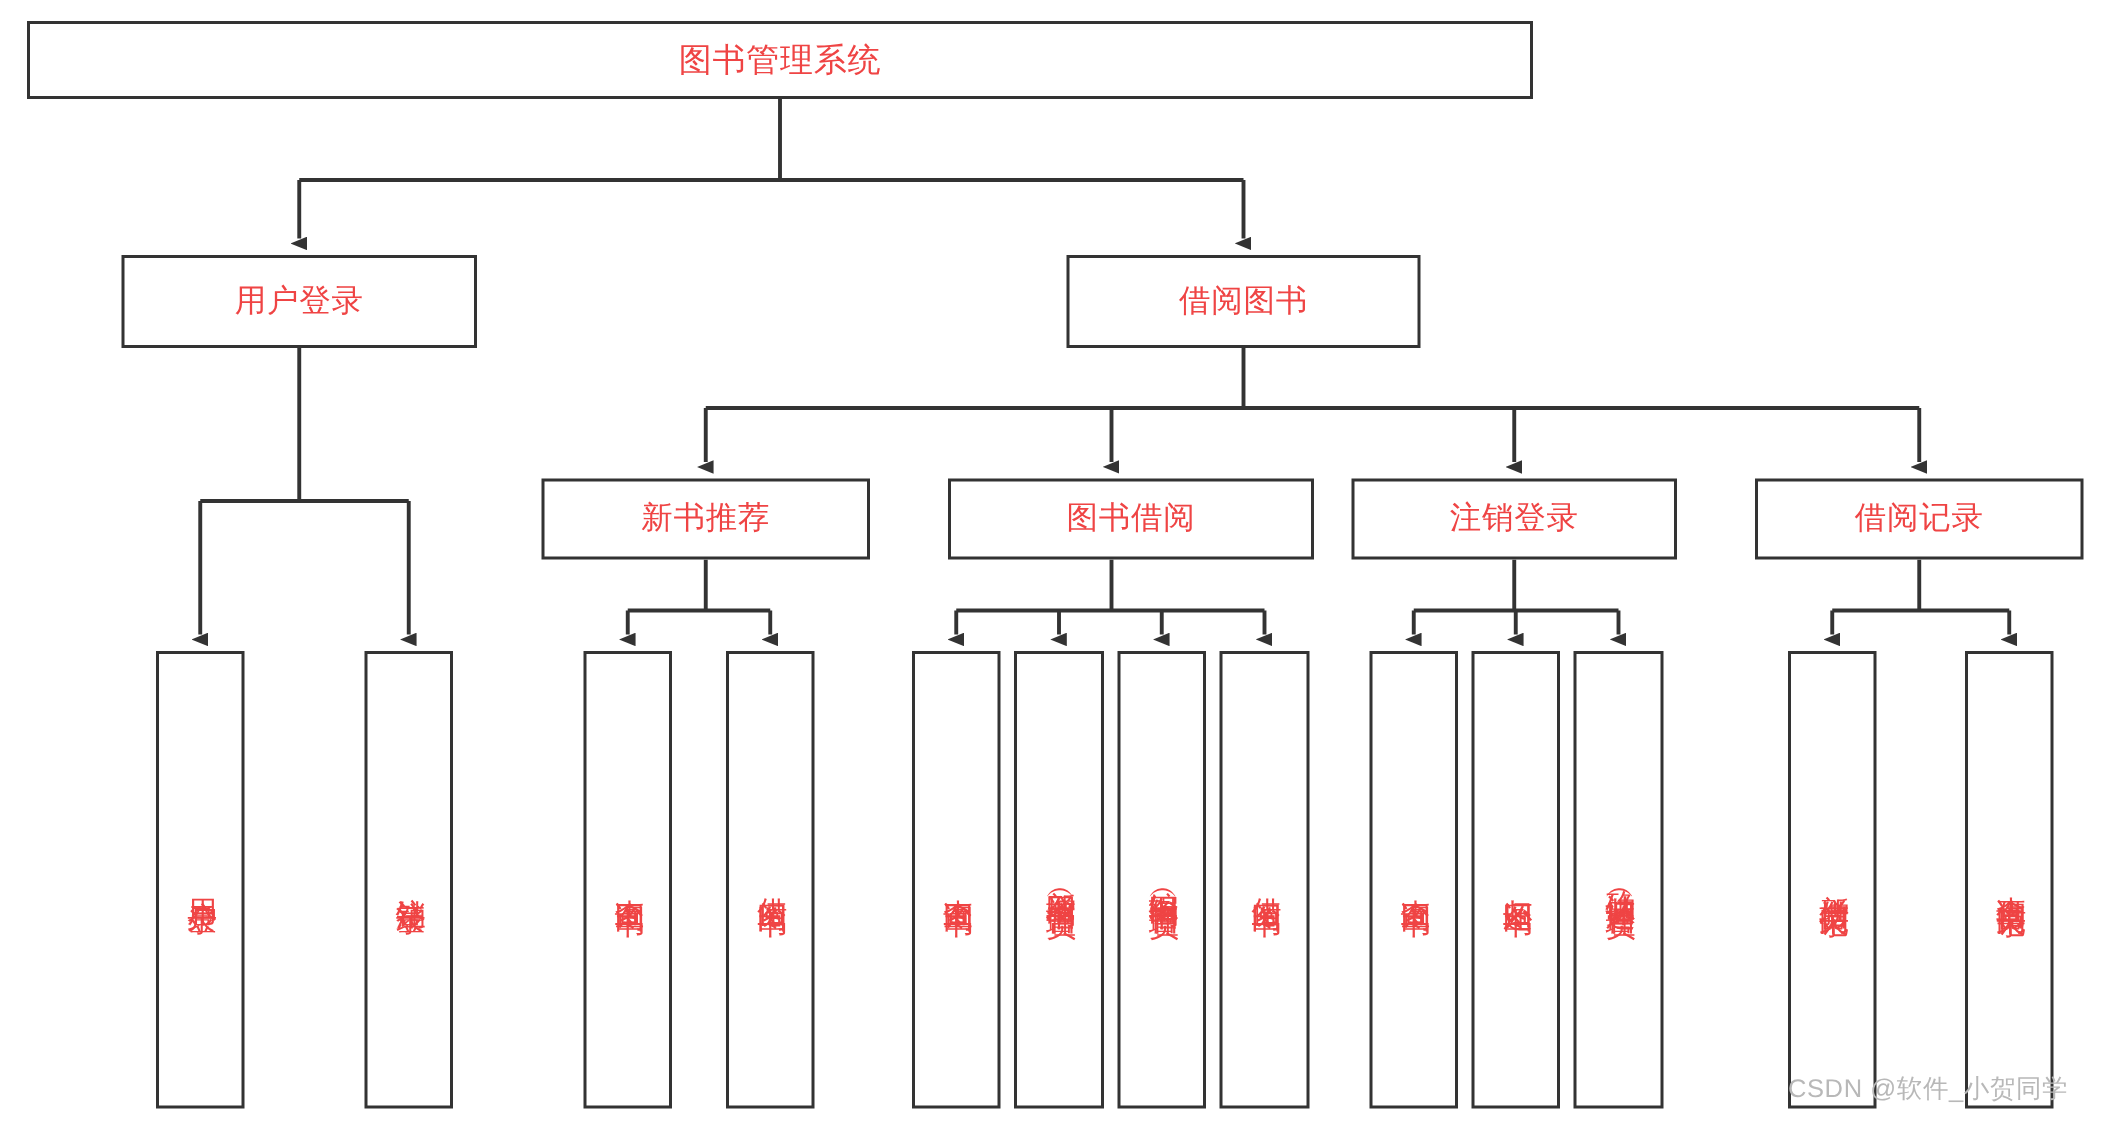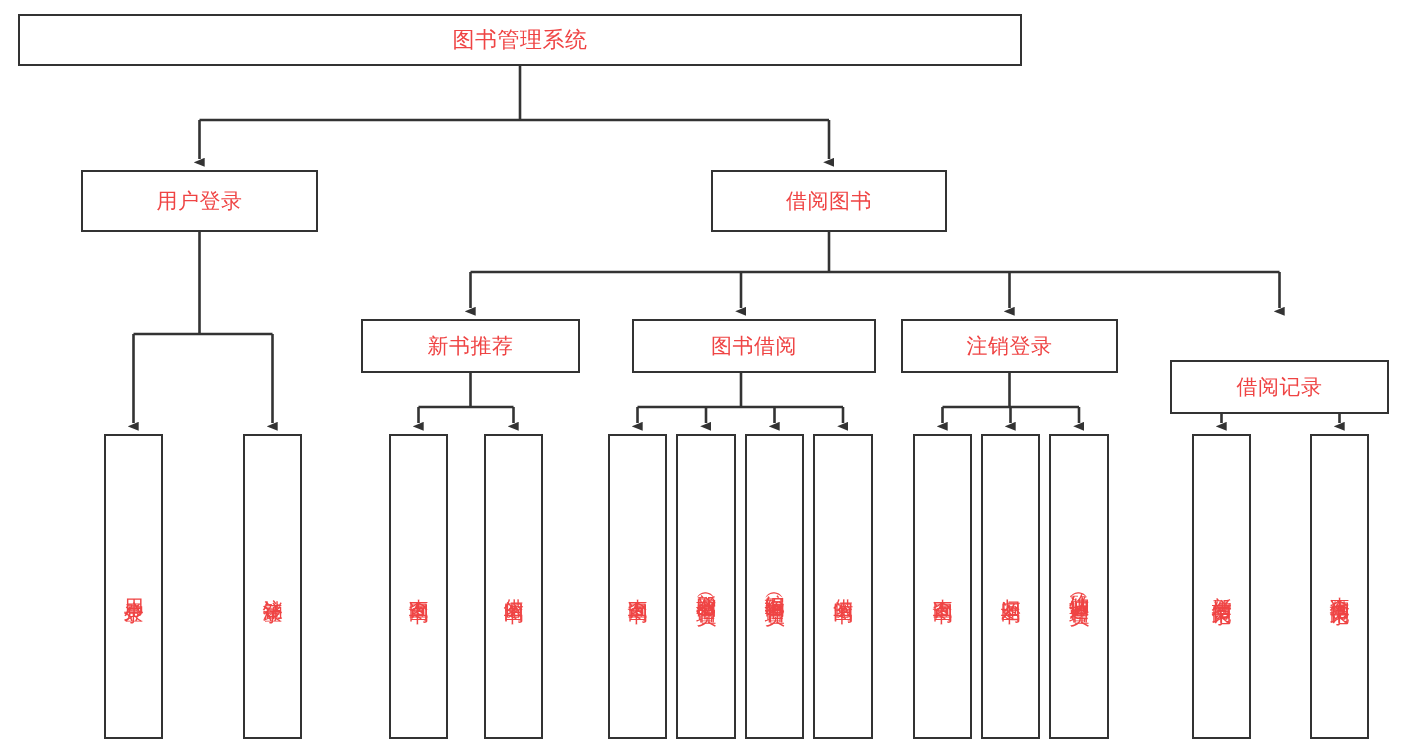--- a/index.html
+++ b/index.html
@@ -119,21 +119,21 @@
       </div>
       <div class="node" style="left: 361px; top: 319px; width: 219px; height: 54px;">
         <span class="node-label">新书推荐</span>
       </div>
       <div class="node" style="left: 632px; top: 319px; width: 244px; height: 54px;">
         <span class="node-label">图书借阅</span>
       </div>
       <div class="node" style="left: 901px; top: 319px; width: 217px; height: 54px;">
         <span class="node-label">注销登录</span>
       </div>
-      <div class="node" style="left: 1170px; top: 319px; width: 219px; height: 54px; margin-top: 41px;">
+      <div class="node" style="left: 1170px; top: 319px; width: 219px; height: 54px;">
         <span class="node-label">借阅记录</span>
       </div>
       <div class="node vertical" style="left: 104px; top: 434px; width: 59px; height: 305px;">
         <span class="node-label">用户登录</span>
       </div>
       <div class="node vertical" style="left: 243px; top: 434px; width: 59px; height: 305px;">
         <span class="node-label">注销登录</span>
       </div>
       <div class="node vertical" style="left: 389px; top: 434px; width: 59px; height: 305px;">
         <span class="node-label">查询图书</span>
@@ -163,13 +163,14 @@
         <span class="node-label">确认归还（管理员）</span>
       </div>
       <div class="node vertical" style="left: 1192px; top: 434px; width: 59px; height: 305px;">
         <span class="node-label">新增借阅记录</span>
       </div>
       <div class="node vertical" style="left: 1310px; top: 434px; width: 59px; height: 305px;">
         <span class="node-label">查询借阅记录</span>
       </div>
     </div>
 
+  <div class="watermark" style="left:1192px; top:714px;">CSDN @软件_小贺同学</div>
 </div>
 
 </body></html>

